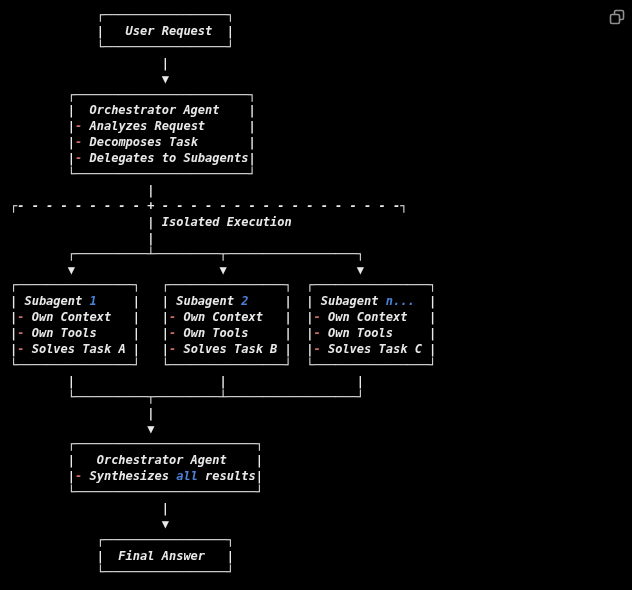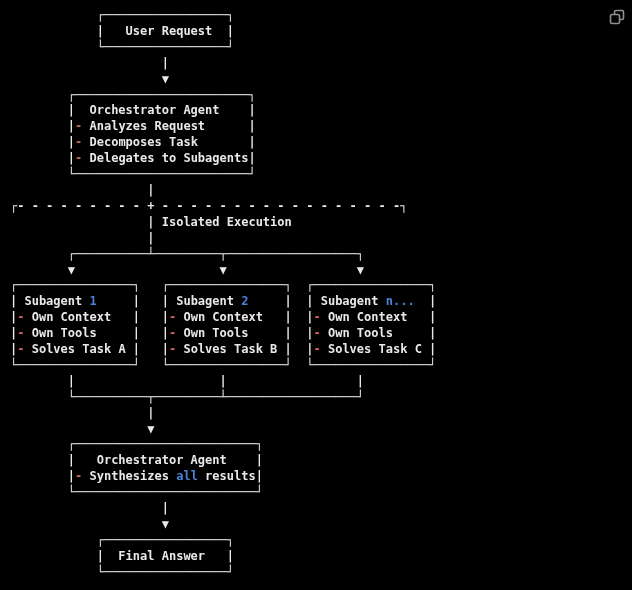--- a/index.html
+++ b/index.html
@@ -6,20 +6,21 @@
     margin: 0;
     padding: 0;
     background: #000000;
   }
   .stage {
     position: relative;
     width: 632px;
     height: 590px;
     background: var(--bg, #000000);
     overflow: hidden;
+    font-style: italic;
   }
   pre.diagram {
     margin: 0;
     padding: 8px 0 0 10px;
     font-family: "DejaVu Sans Mono", "Liberation Mono", monospace;
     font-size: 12px;
     font-weight: bold;
     line-height: 15.9px;
     color: var(--text, #e9e9e9);
     white-space: pre;

